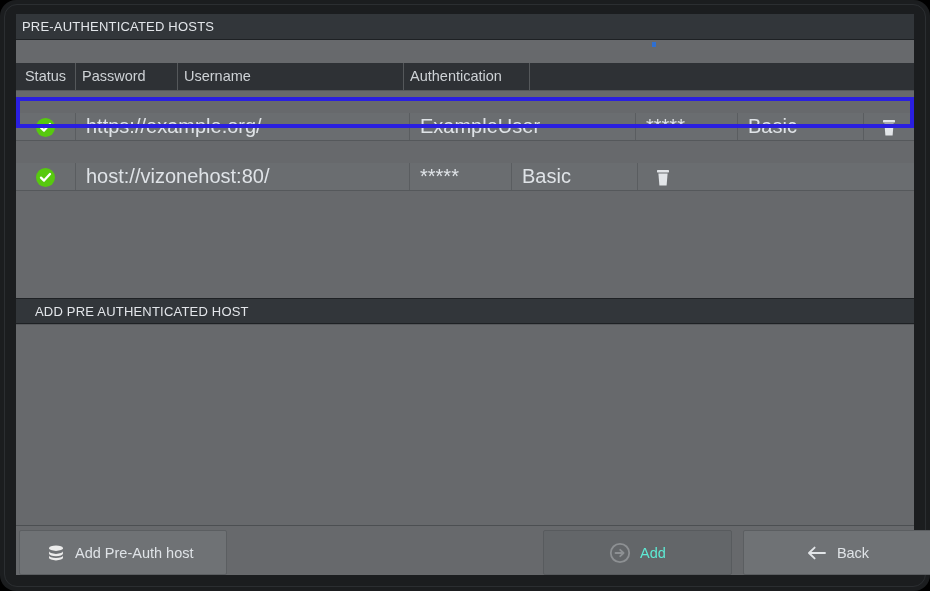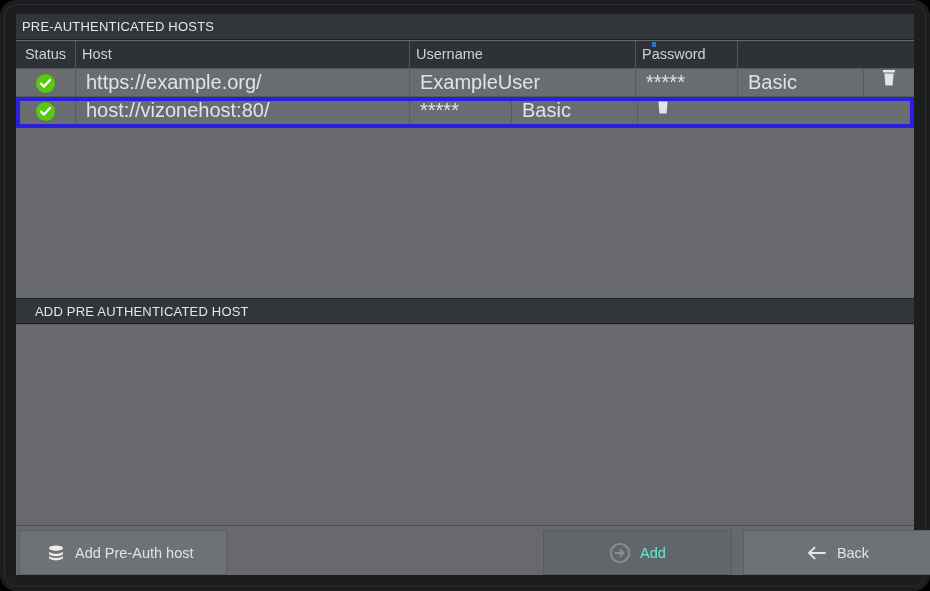--- a/index.html
+++ b/index.html
@@ -58,21 +58,22 @@
 
   #hosts-table {
     position: absolute;
     left: 0; top: 27px;
     width: 898px;
   }
 
   .t-row {
     display: flex;
     height: 28px;
-    align-items: flex-end;
+    align-items: flex-start;
+    margin-top: 22px;
   }
 
   .t-head {
     background: #2e3135;
     border-bottom: 1px solid #55585b;
   }
   .t-head .cell {
     color: #ced2d6;
     font-size: 14.5px;
     line-height: 27px;
@@ -201,23 +202,23 @@
   <div id="content-area">
 
     <div id="hosts-panel">
 
       <div class="section-header">PRE-AUTHENTICATED HOSTS</div>
 
       <div id="hosts-table">
 
         <div class="t-row t-head">
           <div class="cell c-status">Status</div>
-          <div class="cell c-host">Host</div>
+          <div class="cell c-pass">Password</div>
           <div class="cell c-user">Username</div>
-          <div class="cell c-pass">Password</div>
+          <div class="cell c-auth">Authentication</div>
           <div class="cell c-act"></div>
         </div>
 
         <div class="t-row t-data">
           <div class="cell c-status">
             <span class="check-badge">
               <svg width="13" height="13" viewBox="0 0 13 13">
                 <path d="M2 6.6 L5 9.6 L11 3.0" stroke="#ffffff" stroke-width="2.3" fill="none" stroke-linecap="round" stroke-linejoin="round"></path>
               </svg>
             </span>

